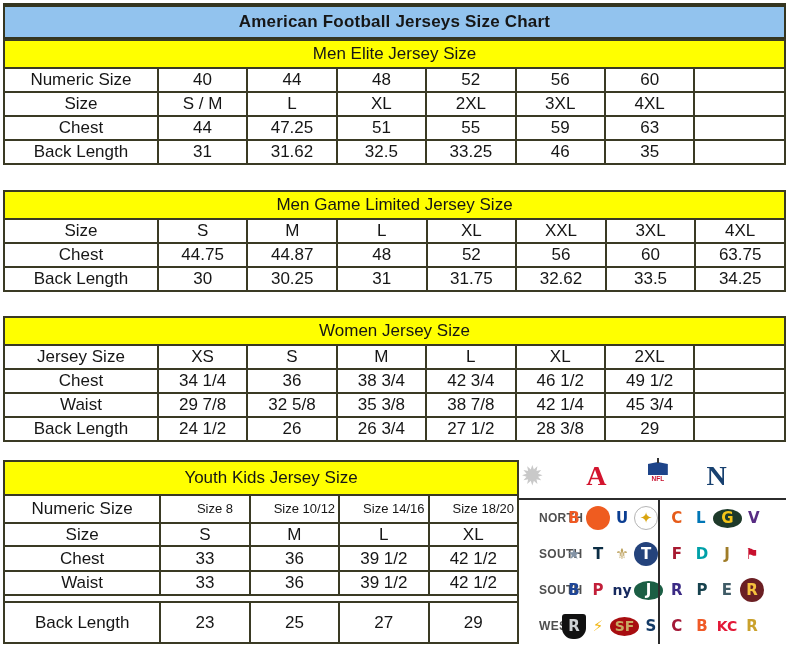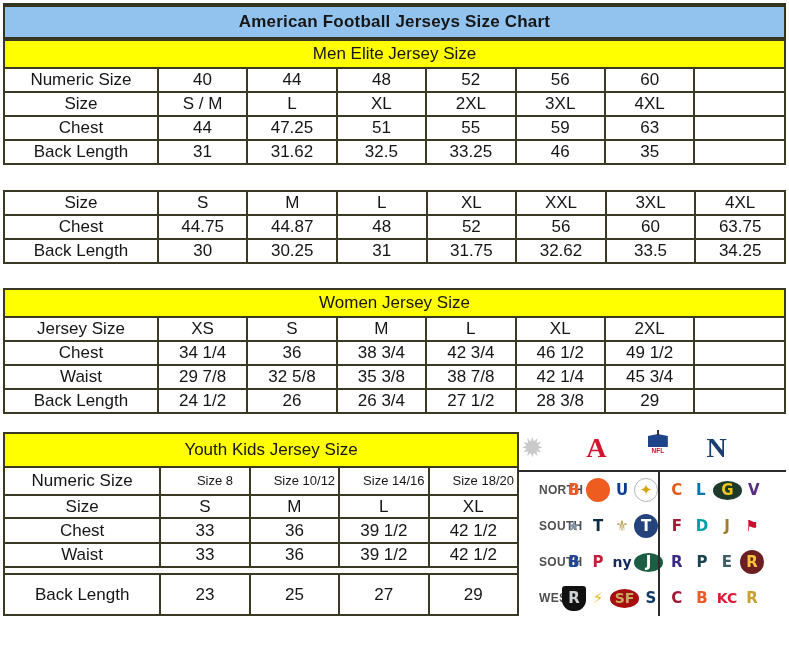--- a/index.html
+++ b/index.html
@@ -141,20 +141,23 @@
         <col style="width:19.7%">
         <col style="width:11.47%">
         <col style="width:11.47%">
         <col style="width:11.47%">
         <col style="width:11.47%">
         <col style="width:11.47%">
         <col style="width:11.47%">
         <col style="width:11.48%">
       </colgroup>
     <tbody>
+      <tr class="title-row">
+        <td colspan="8">Men Game Limited Jersey Size</td>
+      </tr>
     <tr class="data-row row-size">
           <th>Size</th>
           <td>S</td>
           <td>M</td>
           <td>L</td>
           <td>XL</td>
           <td>XXL</td>
           <td>3XL</td>
           <td>4XL</td>
         </tr>

